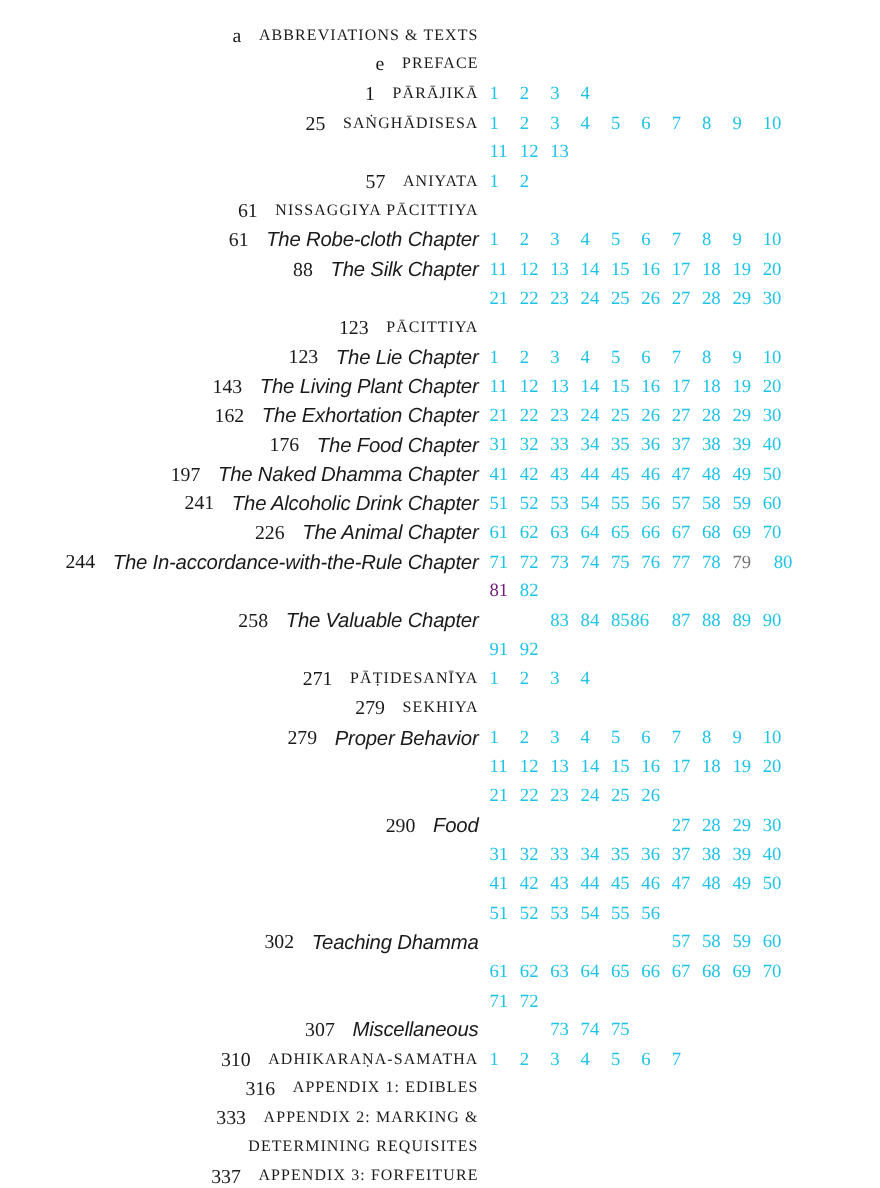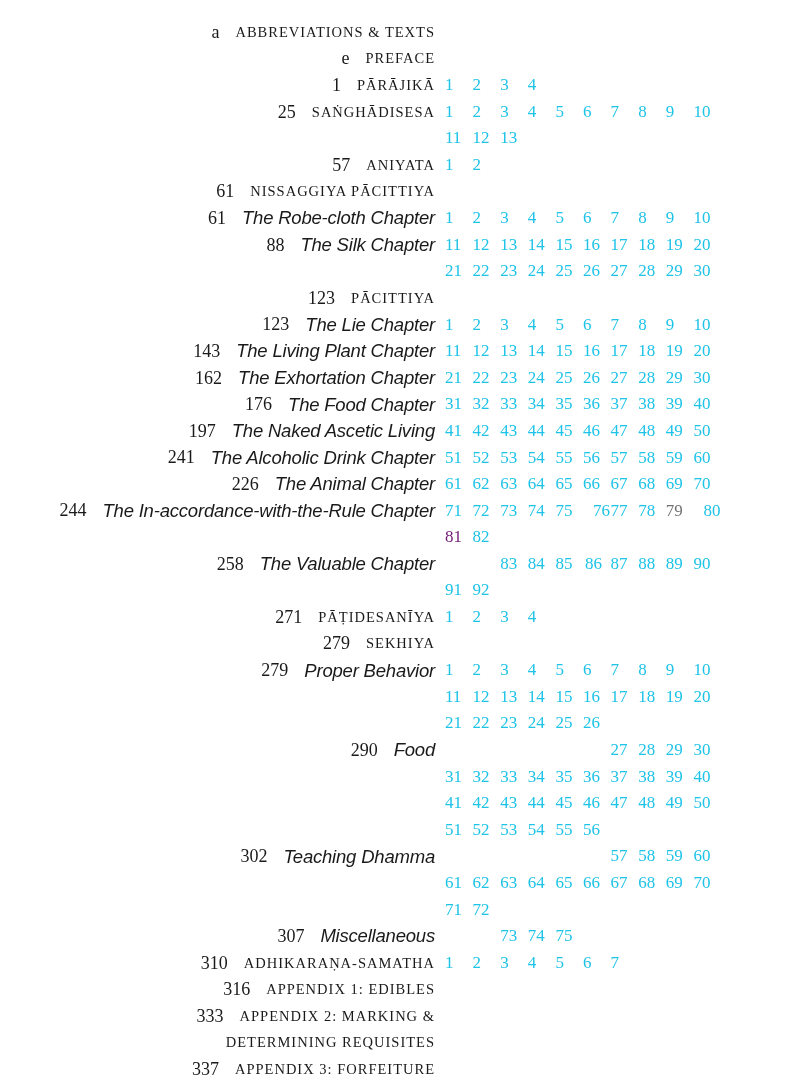--- a/index.html
+++ b/index.html
@@ -209,21 +209,21 @@
         <span class="num" style="left: 138px; color: rgb(30, 195, 232);">36</span>
         <span class="num" style="left: 165.6px; color: rgb(30, 195, 232);">37</span>
         <span class="num" style="left: 193.2px; color: rgb(30, 195, 232);">38</span>
         <span class="num" style="left: 220.8px; color: rgb(30, 195, 232);">39</span>
         <span class="num" style="left: 248.4px; color: rgb(30, 195, 232);">40</span>
       </div>
     </div>
     <div class="row">
       <div class="left">
         <span class="page">197</span>
-        <span class="ital">The Naked Ascetic Living</span>
+        <span class="ital">The Naked Dhamma Chapter</span>
       </div>
       <div class="nums">
         <span class="num" style="left: 0px; color: rgb(30, 195, 232);">41</span>
         <span class="num" style="left: 27.6px; color: rgb(30, 195, 232);">42</span>
         <span class="num" style="left: 55.2px; color: rgb(30, 195, 232);">43</span>
         <span class="num" style="left: 82.8px; color: rgb(30, 195, 232);">44</span>
         <span class="num" style="left: 110.4px; color: rgb(30, 195, 232);">45</span>
         <span class="num" style="left: 138px; color: rgb(30, 195, 232);">46</span>
         <span class="num" style="left: 165.6px; color: rgb(30, 195, 232);">47</span>
         <span class="num" style="left: 193.2px; color: rgb(30, 195, 232);">48</span>
@@ -271,21 +271,21 @@
       <div class="left">
         <span class="page">244</span>
         <span class="ital">The In-accordance-with-the-Rule Chapter</span>
       </div>
       <div class="nums">
         <span class="num" style="left: 0px; color: rgb(30, 195, 232);">71</span>
         <span class="num" style="left: 27.6px; color: rgb(30, 195, 232);">72</span>
         <span class="num" style="left: 55.2px; color: rgb(30, 195, 232);">73</span>
         <span class="num" style="left: 82.8px; color: rgb(30, 195, 232);">74</span>
         <span class="num" style="left: 110.4px; color: rgb(30, 195, 232);">75</span>
-        <span class="num" style="left: 138px; color: rgb(30, 195, 232); text-align: right;">76</span>
+        <span class="num" style="left: 138px; color: rgb(30, 195, 232);">76</span>
         <span class="num" style="left: 165.6px; color: rgb(30, 195, 232);">77</span>
         <span class="num" style="left: 193.2px; color: rgb(30, 195, 232);">78</span>
         <span class="num" style="left: 220.8px; color: #737373;">79</span>
         <span class="num" style="left: 248.4px; color: rgb(30, 195, 232); text-align: right;">80</span>
       </div>
     </div>
     <div class="row">
       <div class="left"></div>
       <div class="nums">
         <span class="num" style="left: 0px; color: #701a75;">81</span>
@@ -294,21 +294,21 @@
     </div>
     <div class="row">
       <div class="left">
         <span class="page">258</span>
         <span class="ital">The Valuable Chapter</span>
       </div>
       <div class="nums">
         <span class="num" style="left: 55.2px; color: rgb(30, 195, 232);">83</span>
         <span class="num" style="left: 82.8px; color: rgb(30, 195, 232);">84</span>
         <span class="num" style="left: 110.4px; color: rgb(30, 195, 232);">85</span>
-        <span class="num" style="left: 140px; color: rgb(30, 195, 232);">86</span>
+        <span class="num" style="left: 128px; color: rgb(30, 195, 232);">86</span>
         <span class="num" style="left: 165.6px; color: rgb(30, 195, 232);">87</span>
         <span class="num" style="left: 193.2px; color: rgb(30, 195, 232);">88</span>
         <span class="num" style="left: 220.8px; color: rgb(30, 195, 232);">89</span>
         <span class="num" style="left: 248.4px; color: rgb(30, 195, 232);">90</span>
       </div>
     </div>
     <div class="row">
       <div class="left"></div>
       <div class="nums">
         <span class="num" style="left: 0px; color: rgb(30, 195, 232);">91</span>

